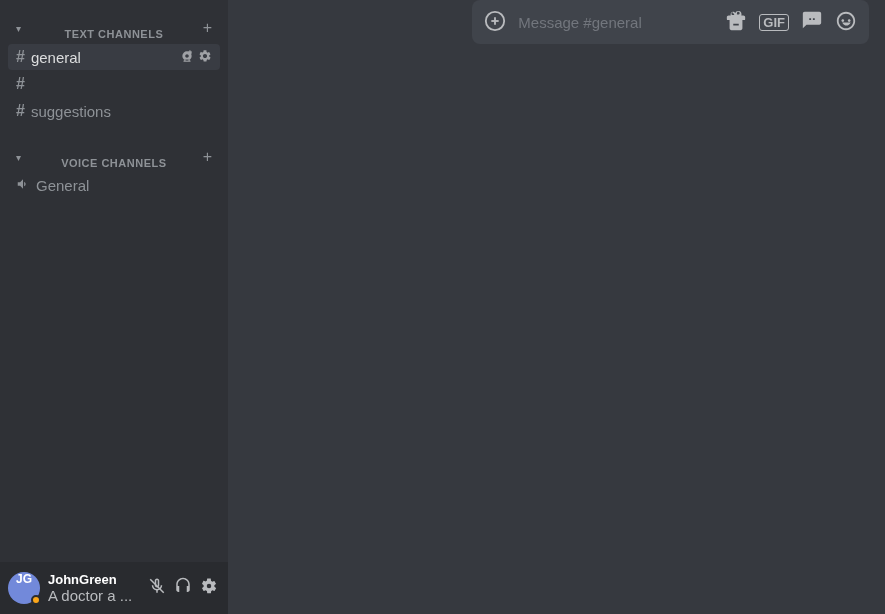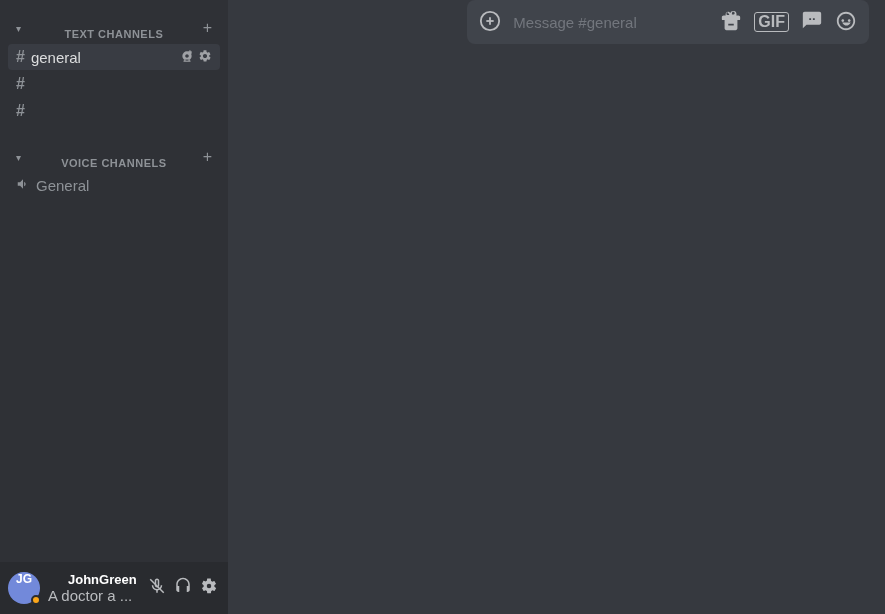--- a/index.html
+++ b/index.html
@@ -157,21 +157,20 @@
     .user-info {
       flex: 1;
       overflow: hidden;
     }
 
     .user-name {
       color: #fff;
       font-size: 13px;
       font-weight: 600;
       line-height: 1.2;
-      margin-left: 20px;
     }
 
     .user-status {
       color: #b9bbbe;
       font-size: 15px;
       white-space: nowrap;
       overflow: hidden;
       text-overflow: ellipsis;
     }
 
@@ -251,21 +250,21 @@
     .input-action-btn {
       color: #b9bbbe;
       font-size: 20px;
       cursor: pointer;
       line-height: 1;
       flex-shrink: 0;
     }
 
     .gif-label {
       color: #b9bbbe;
-      font-size: 16px;
+      font-size: 13px;
       font-weight: 700;
       border: 1.5px solid #b9bbbe;
       border-radius: 3px;
       padding: 1px 3px;
       cursor: pointer;
       line-height: 1;
       font-family: sans-serif;
     }
 
     
@@ -303,20 +302,21 @@
         </span>
       </div>
     </div>
 
     <div class="channel-item">
       <span class="channel-icon">#</span>
     </div>
 
     <div class="channel-item">
       <span class="channel-icon">#</span>
+      <span class="channel-name">suggestions</span>
     </div>
   </div>
 
   <div class="channel-section">
     <div class="section-header">
       <span class="section-caret">▾</span>
       <span class="section-title">VOICE CHANNELS</span>
       <span class="section-add-btn">+</span>
     </div>
 

